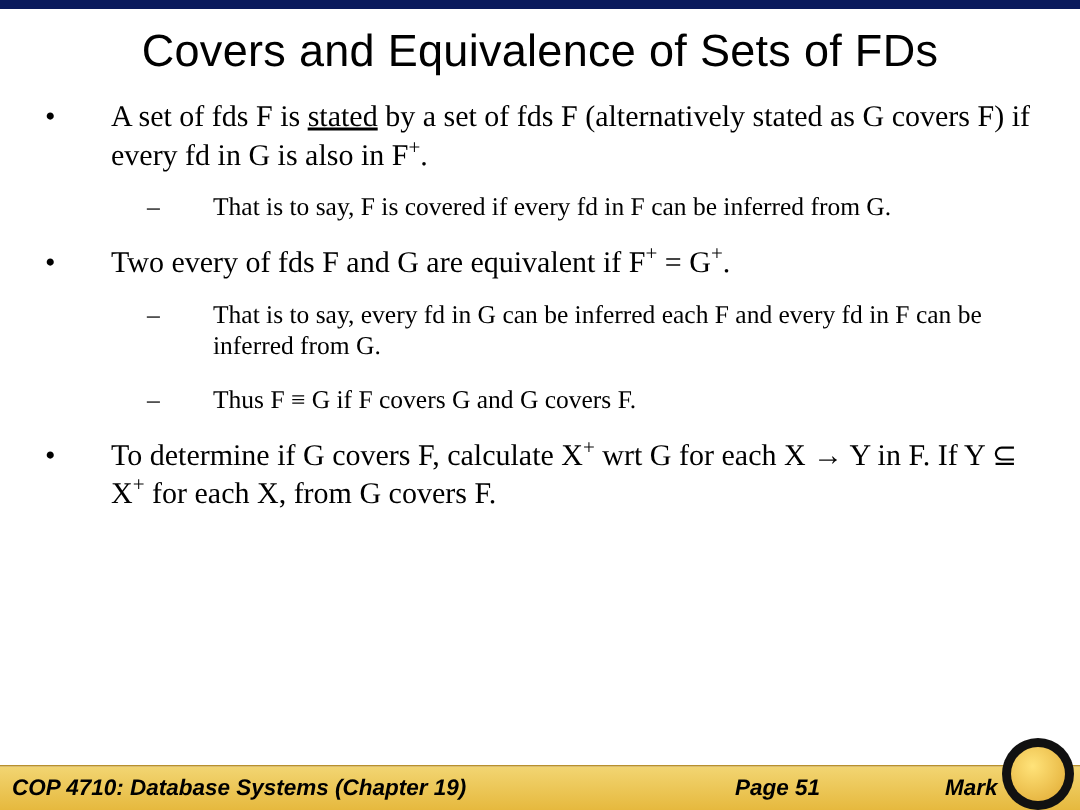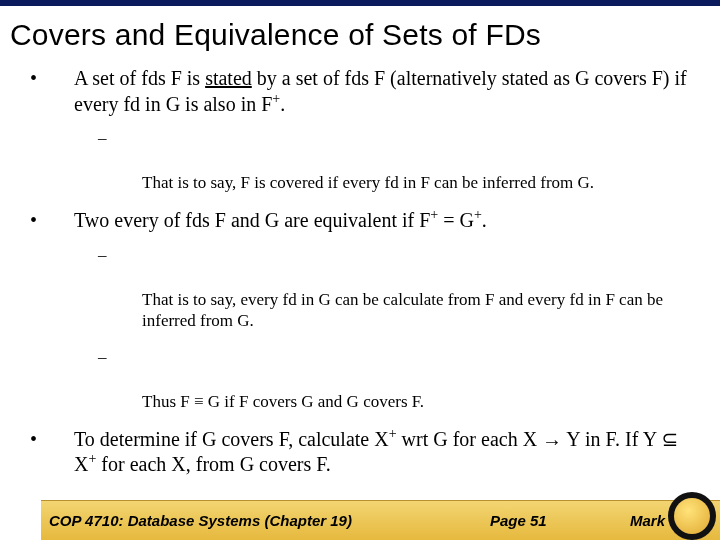--- a/index.html
+++ b/index.html
@@ -13,20 +13,21 @@
   }
   .top-bar {
     width: 100%;
     height: 6px;
     background: #0a1a5c;
   }
   .title {
     font-family: Arial, Helvetica, sans-serif;
     font-size: 30px;
     color: #000;
+    text-align: center;
     padding: 12px 10px 8px 10px;
     letter-spacing: 0.2px;
   }
   .content {
     padding: 6px 26px 0 26px;
     font-size: 20px;
     line-height: 1.28;
     color: #000;
   }
   .b1 {
@@ -47,40 +48,38 @@
     font-size: 17px;
     margin: 6px 0 14px 72px;
     line-height: 1.28;
   }
   .b2 .dash {
     width: 44px;
     flex-shrink: 0;
   }
   .b2 .txt {
     flex: 1;
-    margin-top: 45px;
   }
   .under { text-decoration: underline; }
   sup { font-size: 0.7em; line-height: 0; }
   .footer {
     position: absolute;
     bottom: 0;
     left: 0;
     right: 0;
-    height: 40px;
+    height: 30px;
     background: linear-gradient(#f2d572, #e6b93e);
     border-top: 1px solid #b8902d;
     display: flex;
     align-items: center;
     font-family: Arial, Helvetica, sans-serif;
     font-size: 15px;
     font-weight: bold;
     font-style: italic;
     color: #000;
-    margin-left: 41px;
   }
   .footer .left {
     padding-left: 8px;
     flex: 1;
   }
   .footer .page {
     width: 140px;
     font-style: italic;
   }
   .footer .author {
@@ -131,21 +130,21 @@
 
   <div class="b1">
     <div class="dot">•</div>
     <div class="txt">
       <span>Two every of fds F and G are equivalent if F</span><sup>+</sup><span> = G</span><sup>+</sup><span>.</span>
     </div>
   </div>
 
   <div class="b2">
     <div class="dash">–</div>
-    <div class="txt">That is to say, every fd in G can be calculate from F and every fd in F can be inferred from G.</div>
+    <div class="txt">That is to say, every fd in G can be inferred each F and every fd in F can be inferred from G.</div>
   </div>
 
   <div class="b2">
     <div class="dash">–</div>
     <div class="txt">
       <span>Thus F </span><span>≡</span><span> G if F covers G and G covers F.</span>
     </div>
   </div>
 
   <div class="b1">

